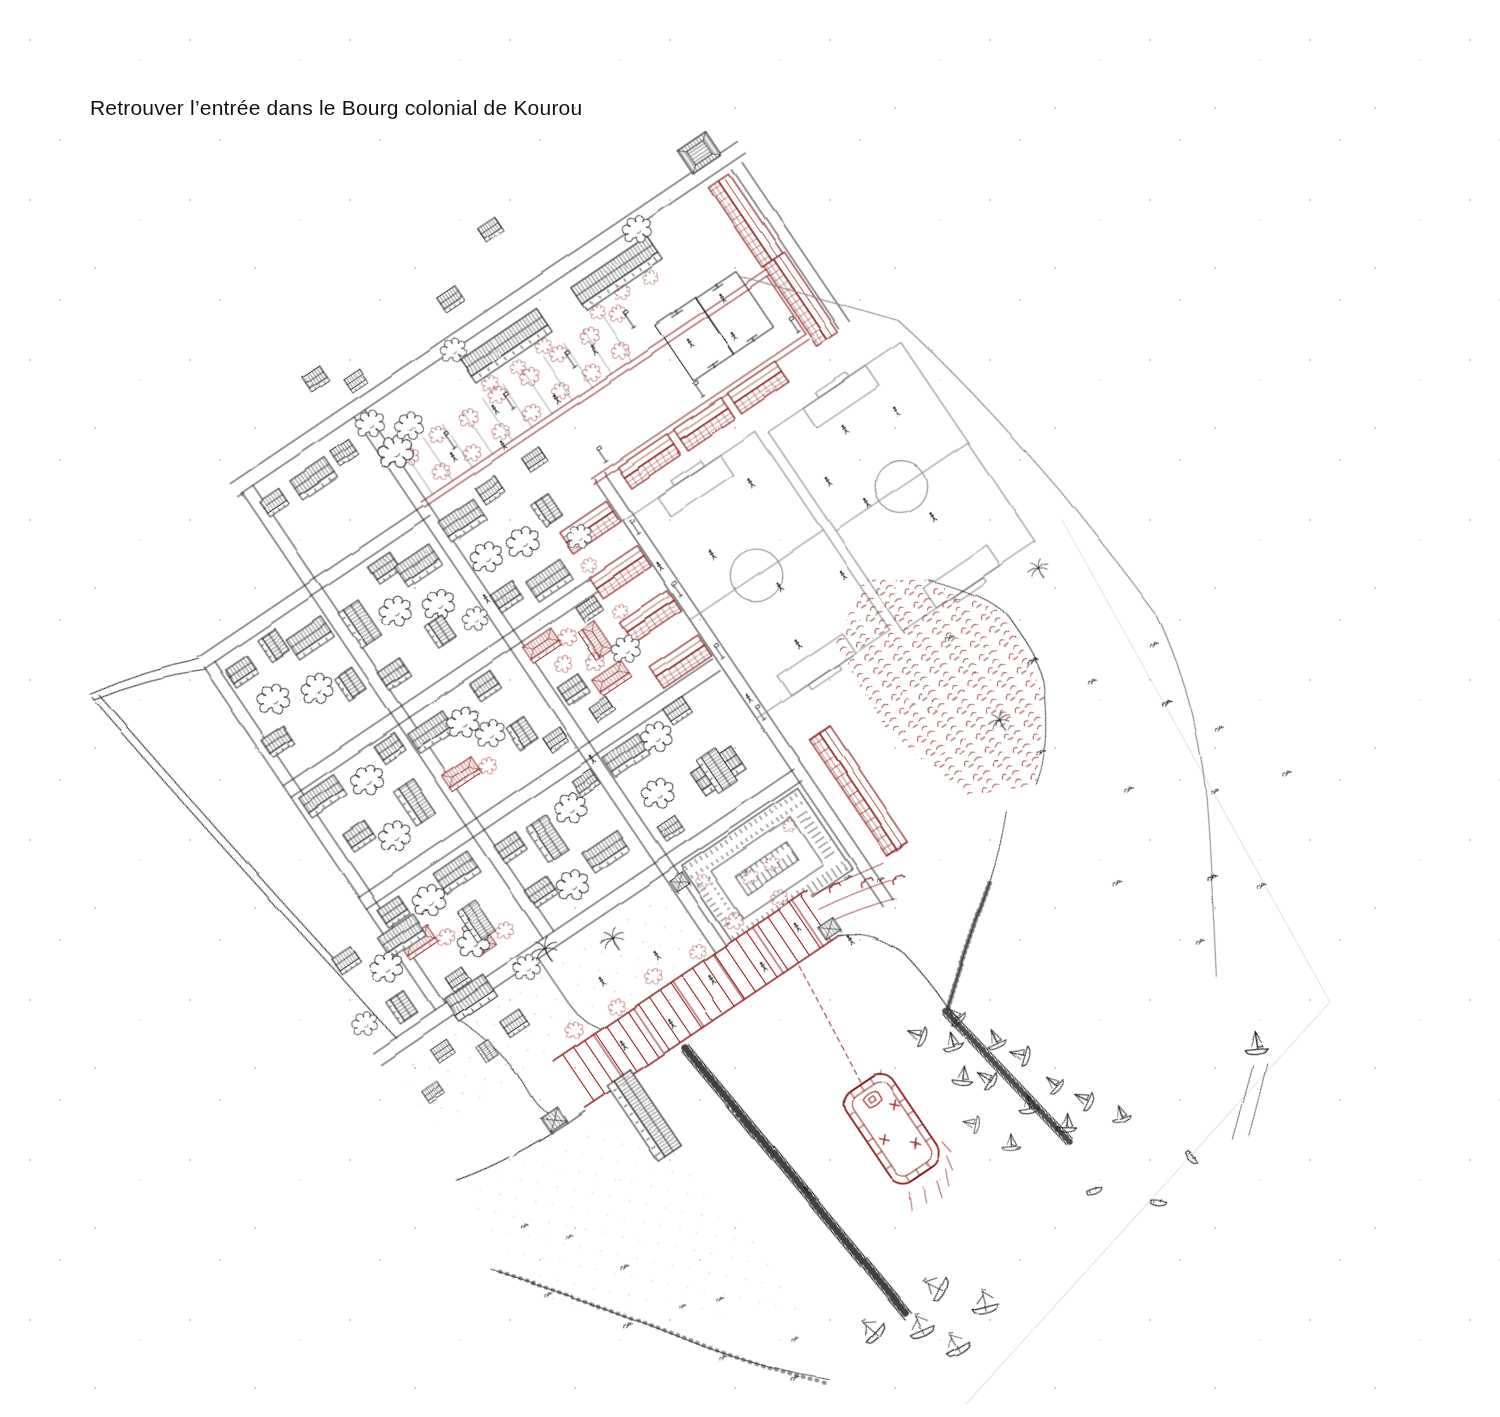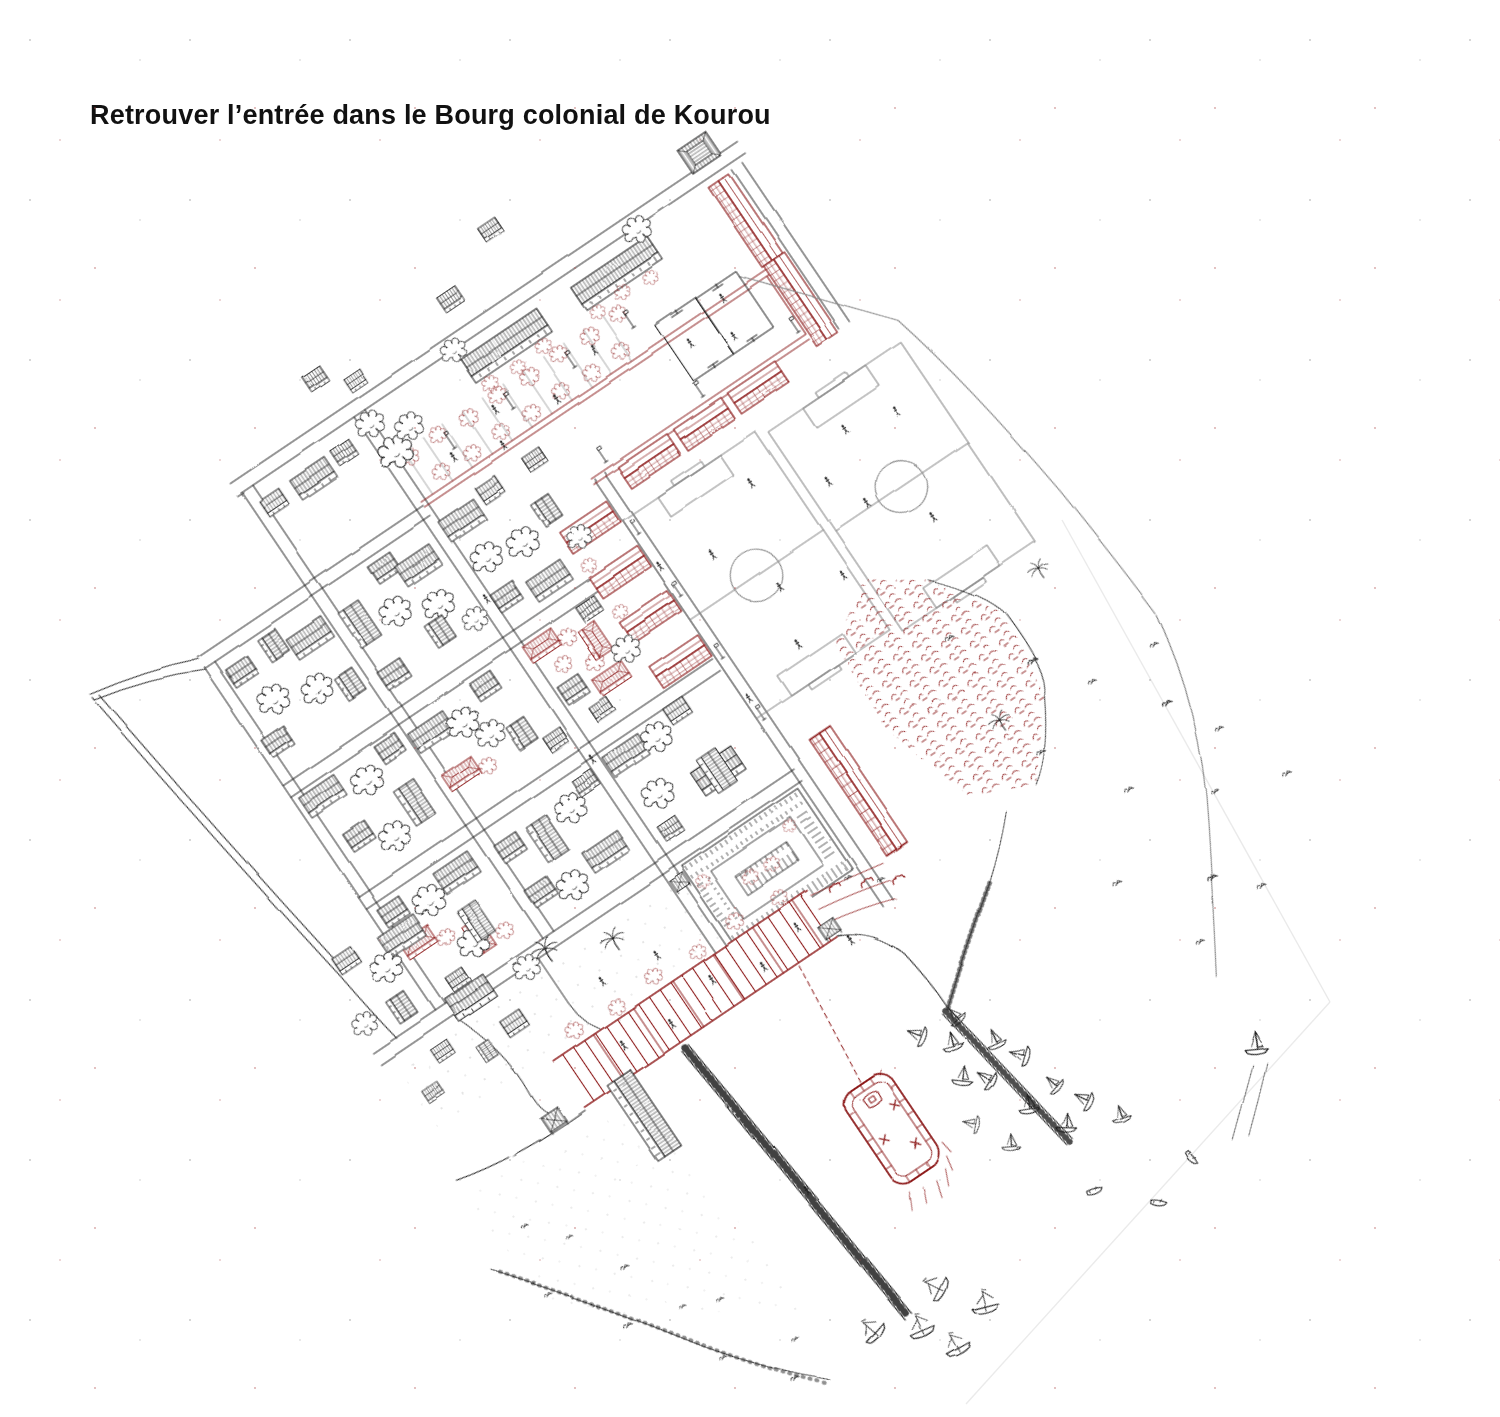--- a/index.html
+++ b/index.html
@@ -1,17 +1,17 @@
 <!DOCTYPE html>
 <html style="--c-paper: #ffffff; --c-ink: #1f1f1f; --c-pencil: #8a8a8a; --c-red: #8e1e1e; --c-red_soft: #b04848; --c-sheet_edge: #d8d8d8;"><head>
 <meta charset="utf-8">
 <style>
   html,body{margin:0;padding:0;background:#e8e8e8;font-family:"Liberation Sans",sans-serif;}
   #stage{position:relative;width:1500px;height:1417px;background:var(--c-paper,#fff);overflow:hidden;margin:0 auto;}
-  #page-title{position:absolute;left:90px;top:82px;font-size:27px;font-weight:700;color:#111;letter-spacing:.2px;}
+  #page-title{position:absolute;left:90px;top:82px;font-size:21px;font-weight:400;color:#111;letter-spacing:.2px;}
   svg{position:absolute;left:0;top:0;}
   .ink{stroke:var(--c-ink);fill:none;stroke-linecap:round;stroke-linejoin:round;}
   .red{stroke:var(--c-red);fill:none;stroke-linecap:round;stroke-linejoin:round;}
   .pencil{stroke:var(--c-pencil);fill:none;stroke-linecap:round;stroke-linejoin:round;}
 </style>
 </head>
 <body>
 
 <div id="stage">
   <h1 id="page-title">Retrouver l’entrée dans le Bourg colonial de Kourou</h1>

